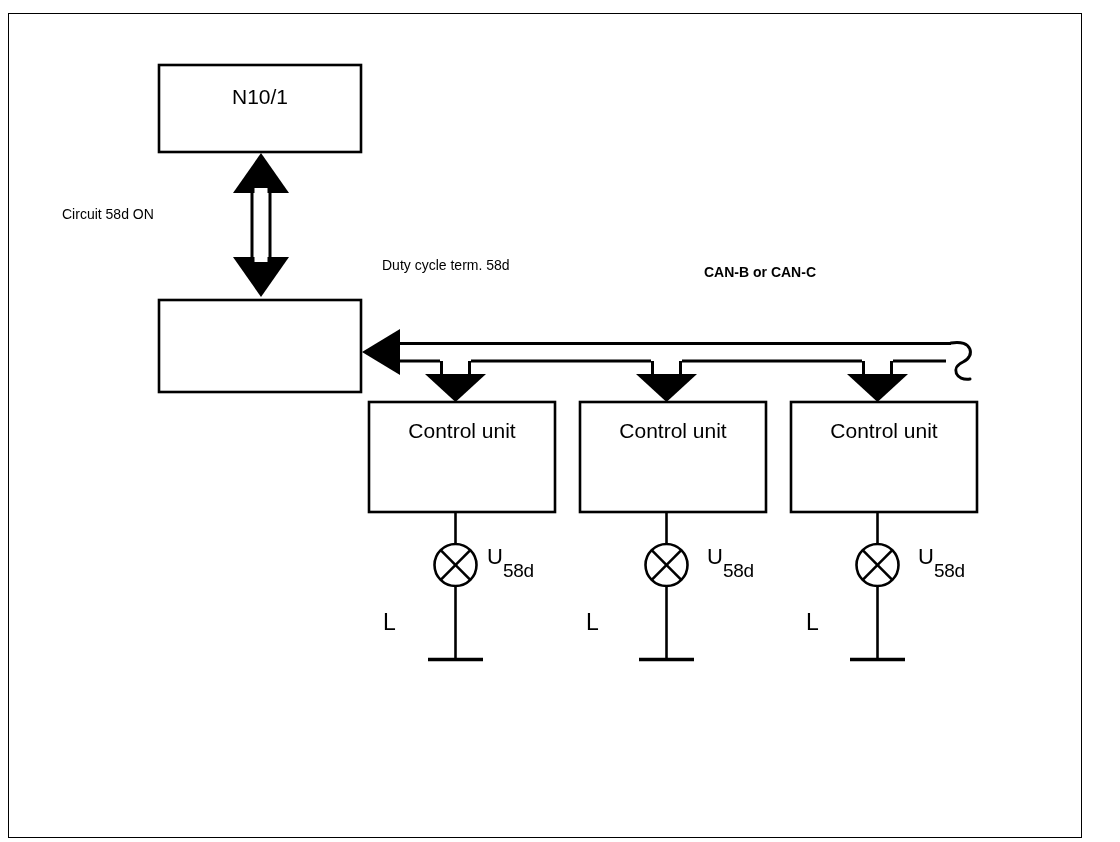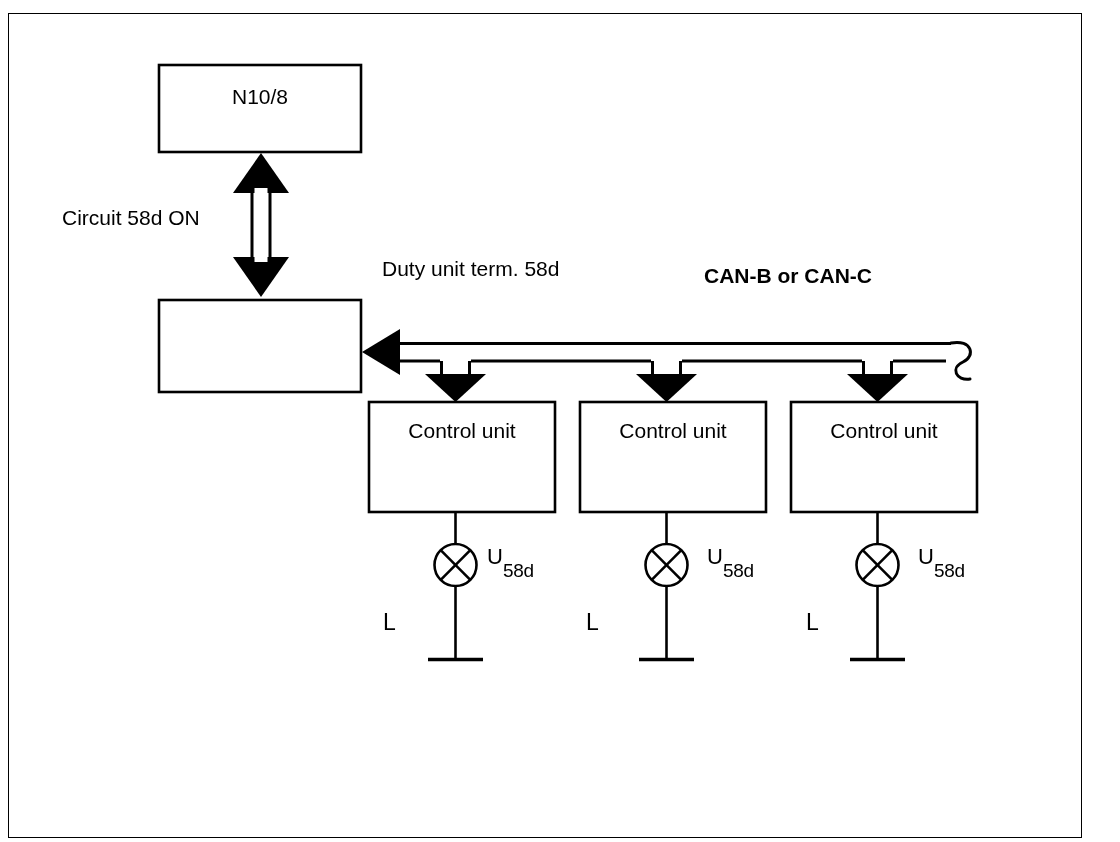--- a/index.html
+++ b/index.html
@@ -2,21 +2,21 @@
 <html><head>
 <meta charset="utf-8">
 <style>
   html,body{margin:0;padding:0;background:#ffffff;}
   body{width:1120px;height:842px;font-family:"Liberation Sans",sans-serif;overflow:hidden;}
   #stage{position:relative;width:1120px;height:842px;background:#fff;}
   .frame{position:absolute;left:8px;top:13px;width:1074px;height:825px;border:1.6px solid #000;box-sizing:border-box;background:#fff;}
   svg.layer{position:absolute;left:0;top:0;width:1120px;height:842px;}
   .lbl{position:absolute;color:#000;white-space:nowrap;line-height:1;}
   .lbl-box{font-size:21px;}
-  .lbl-txt{font-size:21px;}
+  .lbl-txt{font-size:14px;}
   .lbl-L{font-size:23px;}
   .lbl-U{font-size:22px;}
   .lbl-U sub{font-size:19px;vertical-align:baseline;position:relative;top:13px;letter-spacing:-0.2px;}
 </style>
 </head>
 <body>
 
 <div id="stage">
 
   <div class="frame"></div>
@@ -104,26 +104,26 @@
         <circle cx="877.5" cy="565" r="21" fill="#fff" stroke="#000" stroke-width="2.6"></circle>
         <line x1="862.7" y1="550.2" x2="892.3" y2="579.8" stroke="#000" stroke-width="2.6"></line>
         <line x1="892.3" y1="550.2" x2="862.7" y2="579.8" stroke="#000" stroke-width="2.6"></line>
       </g>
       <line x1="877.5" y1="586" x2="877.5" y2="659" stroke="#000" stroke-width="2.6"></line>
       <line x1="850" y1="659.5" x2="905" y2="659.5" stroke="#000" stroke-width="3.4"></line>
     </g>
 
   </svg>
 
-  <div class="lbl lbl-box" style="left:159px;top:86px;width:202px;text-align:center;">N10/8</div>
+  <div class="lbl lbl-box" style="left:159px;top:86px;width:202px;text-align:center;">N10/1</div>
 
 
   <div class="lbl lbl-txt" style="left:62px;top:207px;">Circuit 58d ON</div>
 
-  <div class="lbl lbl-txt" style="left:382px;top:258px;">Duty unit term. 58d</div>
+  <div class="lbl lbl-txt" style="left:382px;top:258px;">Duty cycle term. 58d</div>
 
   <div class="lbl lbl-txt" style="left:704px;top:265px;font-weight:bold;">CAN-B or CAN-C</div>
 
   <div class="lbl lbl-box" style="left:369px;top:420px;width:186px;text-align:center;">Control unit</div>
   <div class="lbl lbl-box" style="left:580px;top:420px;width:186px;text-align:center;">Control unit</div>
   <div class="lbl lbl-box" style="left:791px;top:420px;width:186px;text-align:center;">Control unit</div>
 
   <div class="lbl lbl-U" style="left:487px;top:546px;">
     <span>U</span><sub>58d</sub>
   </div>

